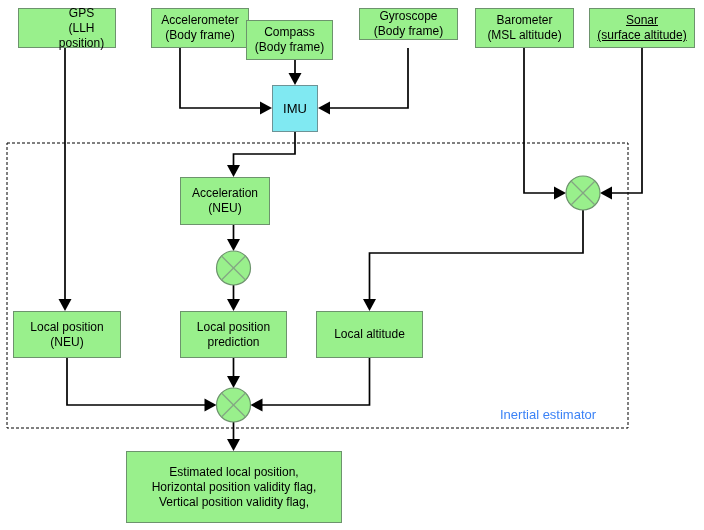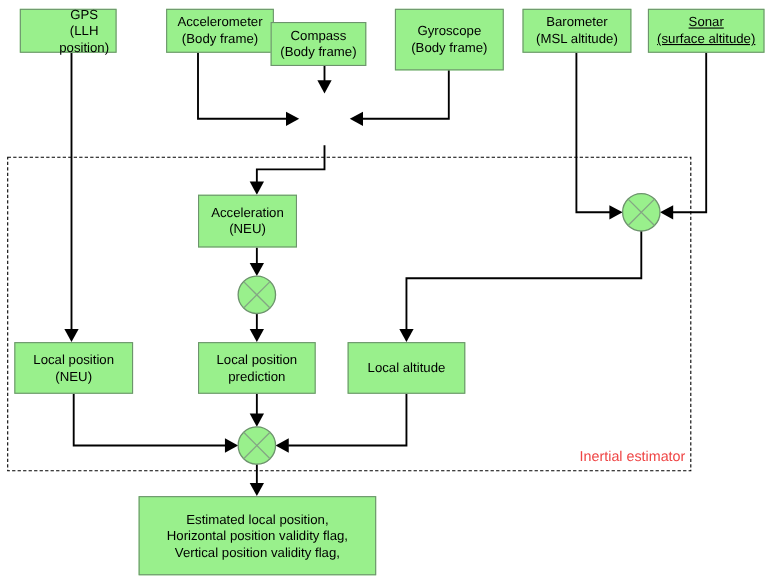--- a/index.html
+++ b/index.html
@@ -61,22 +61,21 @@
   }
   .node.imu {
     background: var(--imu-fill, #80e9f2);
     border-color: var(--imu-border, #6d9396);
     font-size: 13px;
   }
   .group-label {
     position: absolute;
     font-size: 13px;
     line-height: 15px;
-    color: #ef4444;
-    text-align: right;
+    color: #3b82f6;
   }
 </style>
 </head>
 <body>
 
 <div id="canvas">
 
   <svg id="connector-layer" viewBox="0 0 704 530" xmlns="http://www.w3.org/2000/svg">
 
     <rect class="group-border" x="7" y="143" width="621" height="285"></rect>
@@ -161,33 +160,34 @@
       <line class="mixer-x" x1="571" y1="181" x2="595" y2="205"></line>
       <line class="mixer-x" x1="571" y1="205" x2="595" y2="181"></line>
     </g>
     <g>
       <circle class="mixer" cx="233.5" cy="405" r="17"></circle>
       <line class="mixer-x" x1="221.5" y1="393" x2="245.5" y2="417"></line>
       <line class="mixer-x" x1="221.5" y1="417" x2="245.5" y2="393"></line>
     </g>
   </svg>
 
-  <div class="node" style="left:18px; top:8px; width:88px; height:40px;padding-left:29px;">GPS
+  <div class="node" style="left:18px; top:8px; width:98px; height:40px;padding-left:29px;">GPS
 (LLH position)</div>
   <div class="node" style="left:131px; top:8px; width:98px; height:40px;margin-left:20px;">Accelerometer
 (Body frame)</div>
   <div class="node" style="left:246px; top:20px; width:87px; height:40px;">Compass
 (Body frame)</div>
-  <div class="node" style="left:359px; top:8px; width:99px; height:56px;">Gyroscope
+  <div class="node" style="left:359px; top:8px; width:99px; height:32px;">Gyroscope
 (Body frame)</div>
   <div class="node" style="left:475px; top:8px; width:99px; height:40px;">Barometer
 (MSL altitude)</div>
   <div class="node" style="left:589px; top:8px; width:106px; height:40px;text-decoration:underline;">Sonar
 (surface altitude)</div>
 
+  <div class="node imu" style="left:272px; top:85px; width:46px; height:47px;">IMU</div>
 
   <div class="node" style="left:180px; top:177px; width:90px; height:48px;">Acceleration
 (NEU)</div>
   <div class="node" style="left:13px; top:311px; width:108px; height:47px;">Local position
 (NEU)</div>
   <div class="node" style="left:180px; top:311px; width:107px; height:47px;">Local position
 prediction</div>
   <div class="node" style="left:126px; top:451px; width:216px; height:72px;">Estimated local position,
 Horizontal position validity flag,
 Vertical position validity flag,</div>

